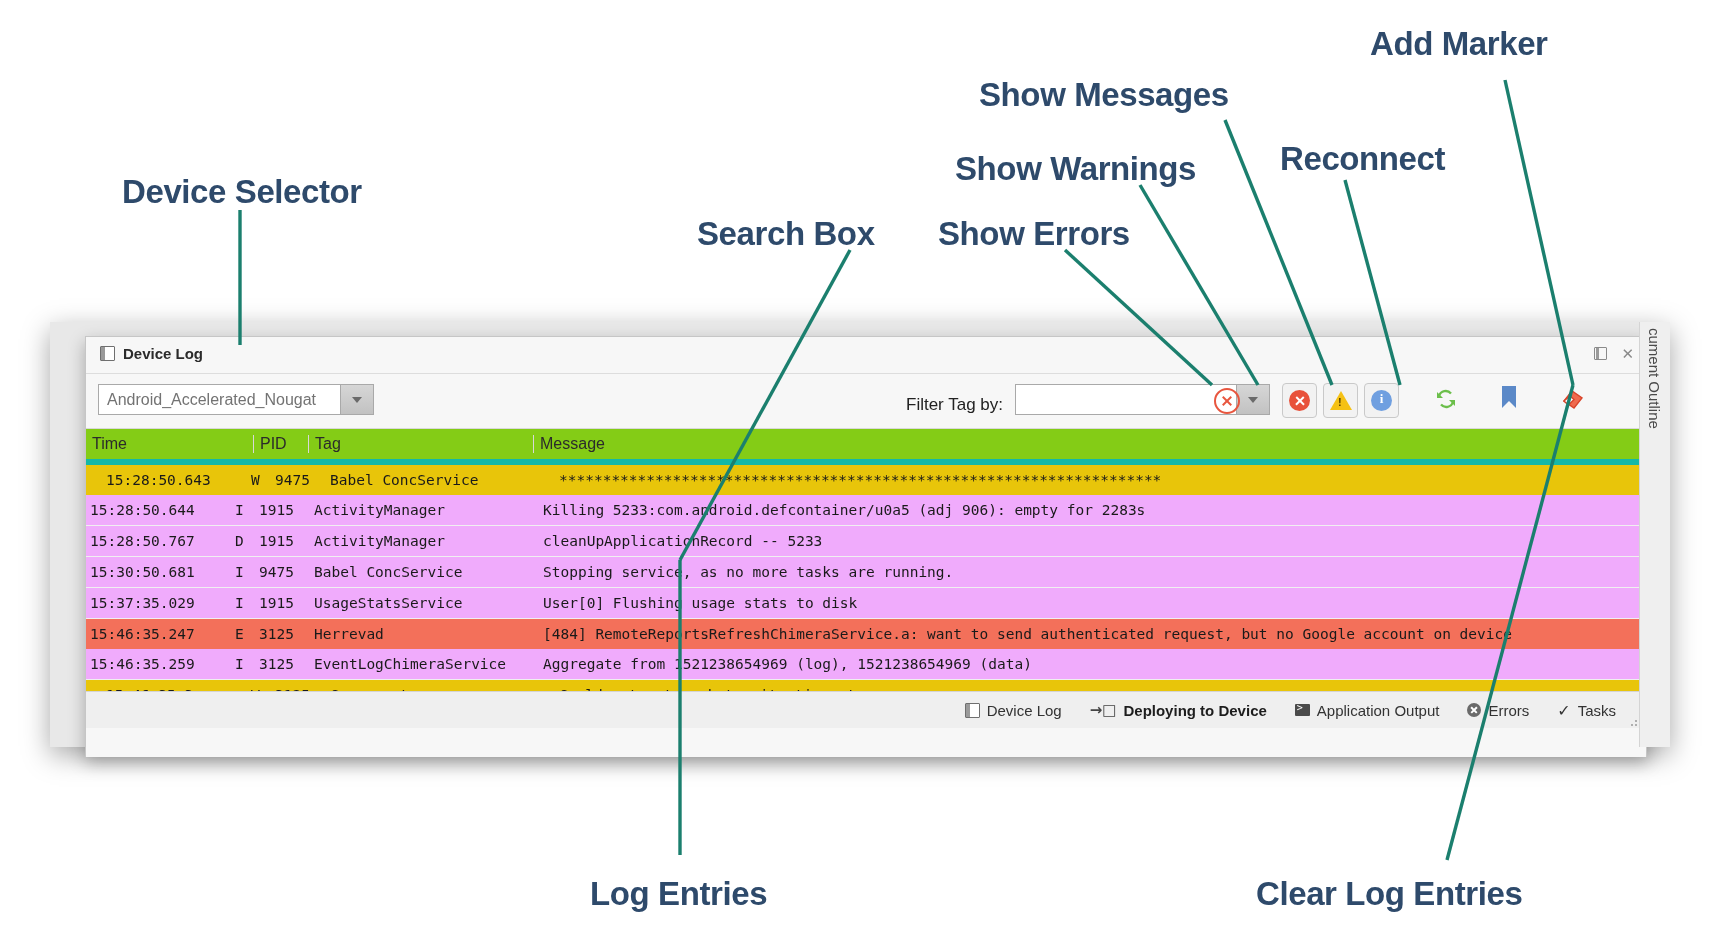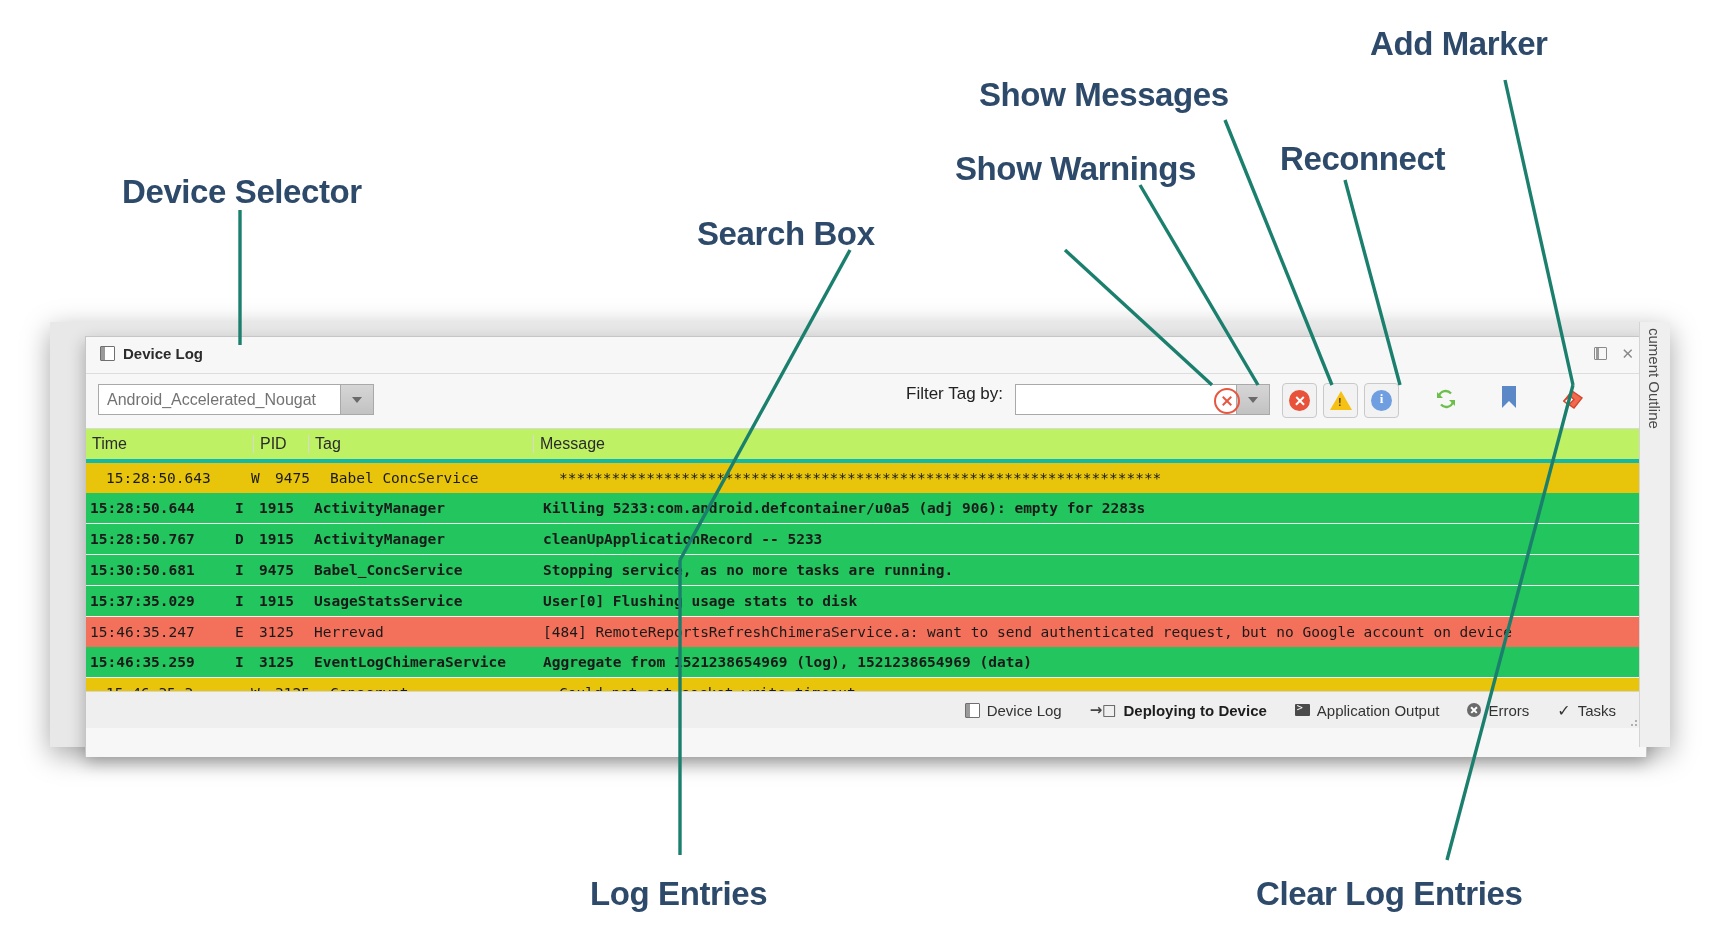--- a/index.html
+++ b/index.html
@@ -101,21 +101,21 @@
   }
   .combo-arrow-btn::after{
     content:"";
     border-left:5px solid transparent;
     border-right:5px solid transparent;
     border-top:6px solid #6a6a6a;
   }
 
   #filter-block{
     position:absolute;left:820px;top:10px;
-    display:flex;align-items:flex-start;gap:12px;
+    display:flex;align-items:flex-end;gap:12px;
   }
   #filter-label{font-size:17px;color:#222;}
   #filter-combo{
     width:255px;height:31px;display:flex;
     border:1px solid #a9a9a9;background:#ffffff;box-sizing:border-box;
   }
   #filter-combo input{
     flex:1;border:none;outline:none;padding-left:6px;
     font-size:15px;font-family:"Liberation Sans", sans-serif;background:transparent;
   }
@@ -176,22 +176,22 @@
 
   
   #log-table{
     position:relative;
     background:#ffffff;
     height:262px;
     overflow:hidden;
   }
   #log-header{
     display:flex;height:30px;align-items:center;
-    background:#bef264;
-    border-bottom:4px solid #14b8a6;
+    background:#84cc16;
+    border-bottom:6px solid #14b8a6;
     font-size:16px;color:#2b2b2b;
   }
   #log-header .hcell{padding-left:6px;box-sizing:border-box;}
   #log-header .hcell + .hcell{border-left:1px solid #d8d8d8;}
   .c-time{width:143px;}
   .c-lvl{width:24px;}
   .c-pid{width:55px;}
   .c-tag{width:225px;}
   .c-msg{flex:1;}
 
@@ -200,21 +200,21 @@
     font-family:"DejaVu Sans Mono", monospace;
     font-size:14.5px;
     color:#1a1a1a;
     white-space:nowrap;
   }
   .log-row .cell{padding-left:6px;box-sizing:border-box;overflow:hidden;}
   .log-row .c-time{padding-left:4px;}
   .log-row .c-msg{padding-left:10px;}
   .row-warn{background:#e8c50a;padding-left:16px;}
   .row-err{background:#f3705a;}
-  .row-plain{background:#22c55e;border-bottom:1px solid #f0f0f0;font-weight:bold;}
+  .row-plain{background:#f0abfc;border-bottom:1px solid #f0f0f0;}
 
   
   #status-bar{
     position:relative;
     height:36px;
     background:#efefef;
     border-top:1px solid #d4d4d4;
     display:flex;align-items:center;justify-content:flex-end;
     padding-right:30px;
     gap:28px;
@@ -450,19 +450,20 @@
       <line x1="1225" y1="120" x2="1332" y2="385"></line>
       <line x1="1345" y1="180" x2="1400" y2="385"></line>
       <line x1="1505" y1="80" x2="1573" y2="385"></line>
       <line x1="680" y1="560" x2="680" y2="855"></line>
       <line x1="1573" y1="385" x2="1447" y2="860"></line>
     </g>
   </svg>
 
   <div class="anno-label" style="left:122px;top:173px;">Device Selector</div>
   <div class="anno-label" style="left:697px;top:215px;">Search Box</div>
+  <div class="anno-label" style="left:938px;top:215px;">Show Errors</div>
   <div class="anno-label" style="left:955px;top:150px;">Show Warnings</div>
   <div class="anno-label" style="left:979px;top:76px;">Show Messages</div>
   <div class="anno-label" style="left:1280px;top:140px;">Reconnect</div>
   <div class="anno-label" style="left:1370px;top:25px;">Add Marker</div>
   <div class="anno-label" style="left:590px;top:875px;">Log Entries</div>
   <div class="anno-label" style="left:1256px;top:875px;">Clear Log Entries</div>
 </div>
 
 </body></html>

